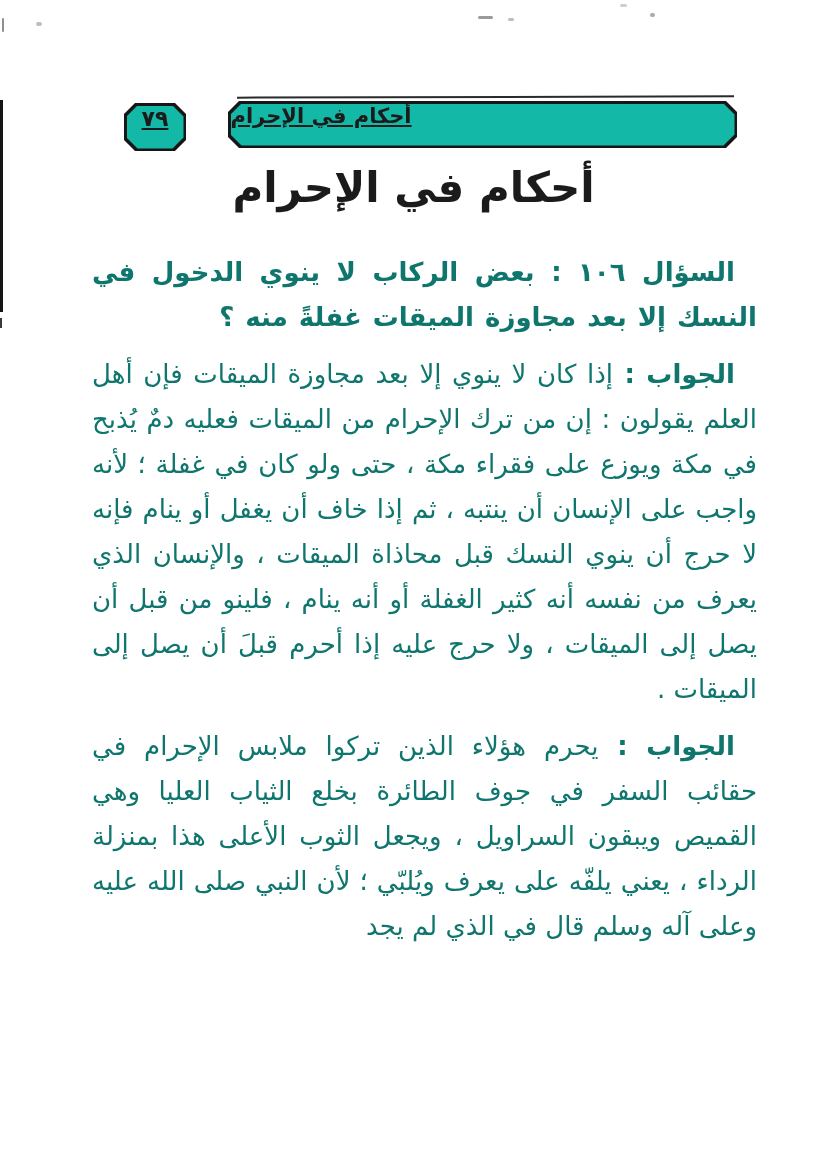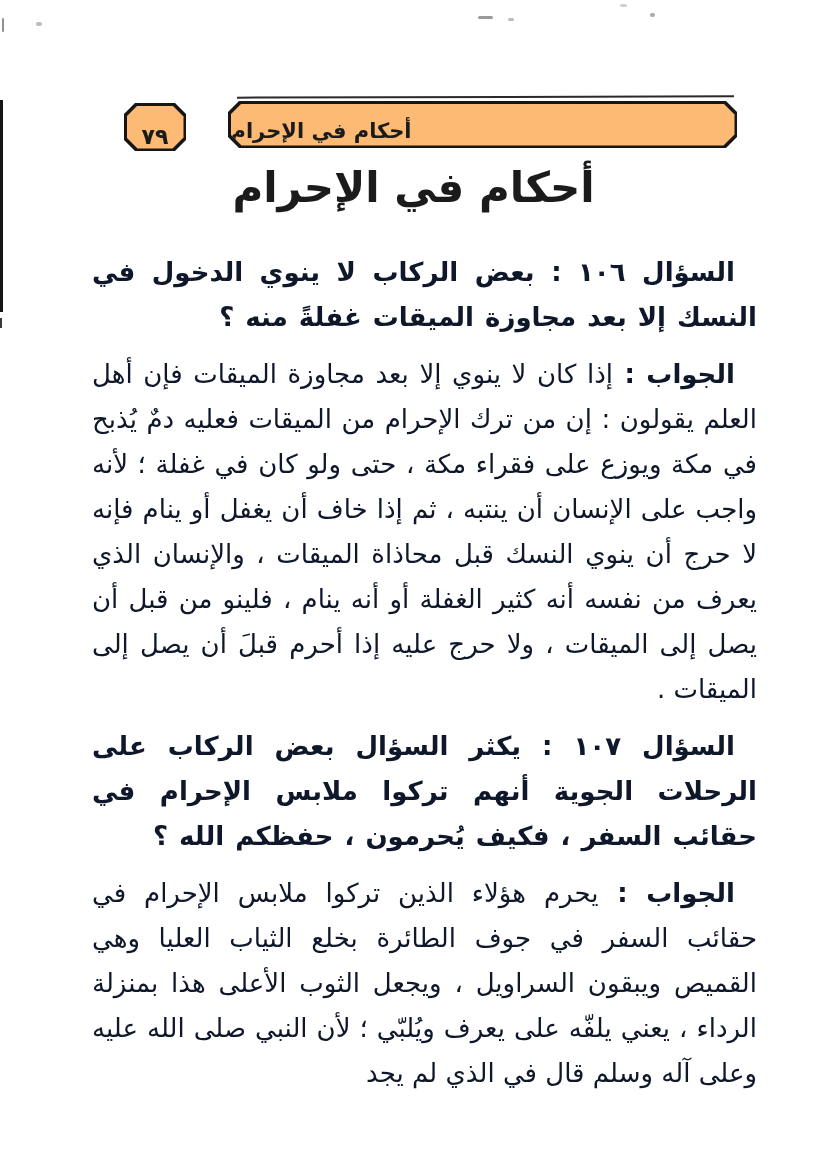--- a/index.html
+++ b/index.html
@@ -43,22 +43,22 @@
     position:absolute;
     background:#161616;
   }
   .chamfer, .chamfer .inner{
     clip-path:polygon(11px 0, calc(100% - 11px) 0, 100% 11px,
                       100% calc(100% - 11px), calc(100% - 11px) 100%,
                       11px 100%, 0 calc(100% - 11px), 0 11px);
   }
   .chamfer .inner{
     position:absolute; inset:2.5px;
-    background:#fdba74;
-    display:flex; align-items:flex-end;
+    background:#14b8a6;
+    display:flex; align-items:flex-start;text-decoration:underline;
   }
   .pagenum-box{ left:124px; top:103px; width:62px; height:48px; }
   .pagenum-box .inner{ justify-content:center; font-size:22px; font-weight:bold; }
   .header-box{ left:228px; top:101px; width:509px; height:47px; }
   .header-box .inner{ justify-content:flex-end; direction:rtl; padding:0 18px 3px 0; box-sizing:border-box; font-size:21px; font-weight:bold; }
   .header-topline{
     position:absolute;
     left:237px; top:96px; width:497px; height:2px;
     background:#2a2a2a;
     transform:rotate(-0.15deg);
@@ -77,21 +77,21 @@
 
   
   .content{
     position:absolute;
     left:92px; top:250px;
     width:665px;
     direction:rtl;
     text-align:justify;
     font-size:26px;
     line-height:45px;
-    color:#0f172a;
+    color:#0f766e;
   }
   .content p{
     margin:0 0 12px 0;
     text-indent:22px;
   }
   .content p.question{
     font-weight:bold;
     word-spacing:2px;
   }
   .content .label{
@@ -127,18 +127,17 @@
   </div>
 
   <div class="main-title">أحكام في الإحرام</div>
 
   <div class="content">
 
     <p class="question"><span class="label">السؤال ١٠٦ :</span><span>بعض الركاب لا ينوي الدخول في النسك إلا بعد مجاوزة الميقات غفلةً منه ؟</span></p>
 
     <p class="answer"><span class="label">الجواب :</span><span>إذا كان لا ينوي إلا بعد مجاوزة الميقات فإن أهل العلم يقولون : إن من ترك الإحرام من الميقات فعليه دمٌ يُذبح في مكة ويوزع على فقراء مكة ، حتى ولو كان في غفلة ؛ لأنه واجب على الإنسان أن ينتبه ، ثم إذا خاف أن يغفل أو ينام فإنه لا حرج أن ينوي النسك قبل محاذاة الميقات ، والإنسان الذي يعرف من نفسه أنه كثير الغفلة أو أنه ينام ، فلينو من قبل أن يصل إلى الميقات ، ولا حرج عليه إذا أحرم قبلَ أن يصل إلى الميقات .</span></p>
 
-    <p class="question"><span class="label">السؤال ١٠٧ :</span><span>يكثر السؤال بعض الركاب على الرحلات الجوية أنهم تركوا ملابس الإحرام في حقائب السفر ، فكيف يُحرمون ، حفظكم الله ؟</span></p>
 
     <p class="answer"><span class="label">الجواب :</span><span>يحرم هؤلاء الذين تركوا ملابس الإحرام في حقائب السفر في جوف الطائرة بخلع الثياب العليا وهي القميص ويبقون السراويل ، ويجعل الثوب الأعلى هذا بمنزلة الرداء ، يعني يلفّه على يعرف ويُلبّي ؛ لأن النبي صلى الله عليه وعلى آله وسلم قال في الذي لم يجد</span></p>
 
   </div>
 </div>
 
 </body></html>

